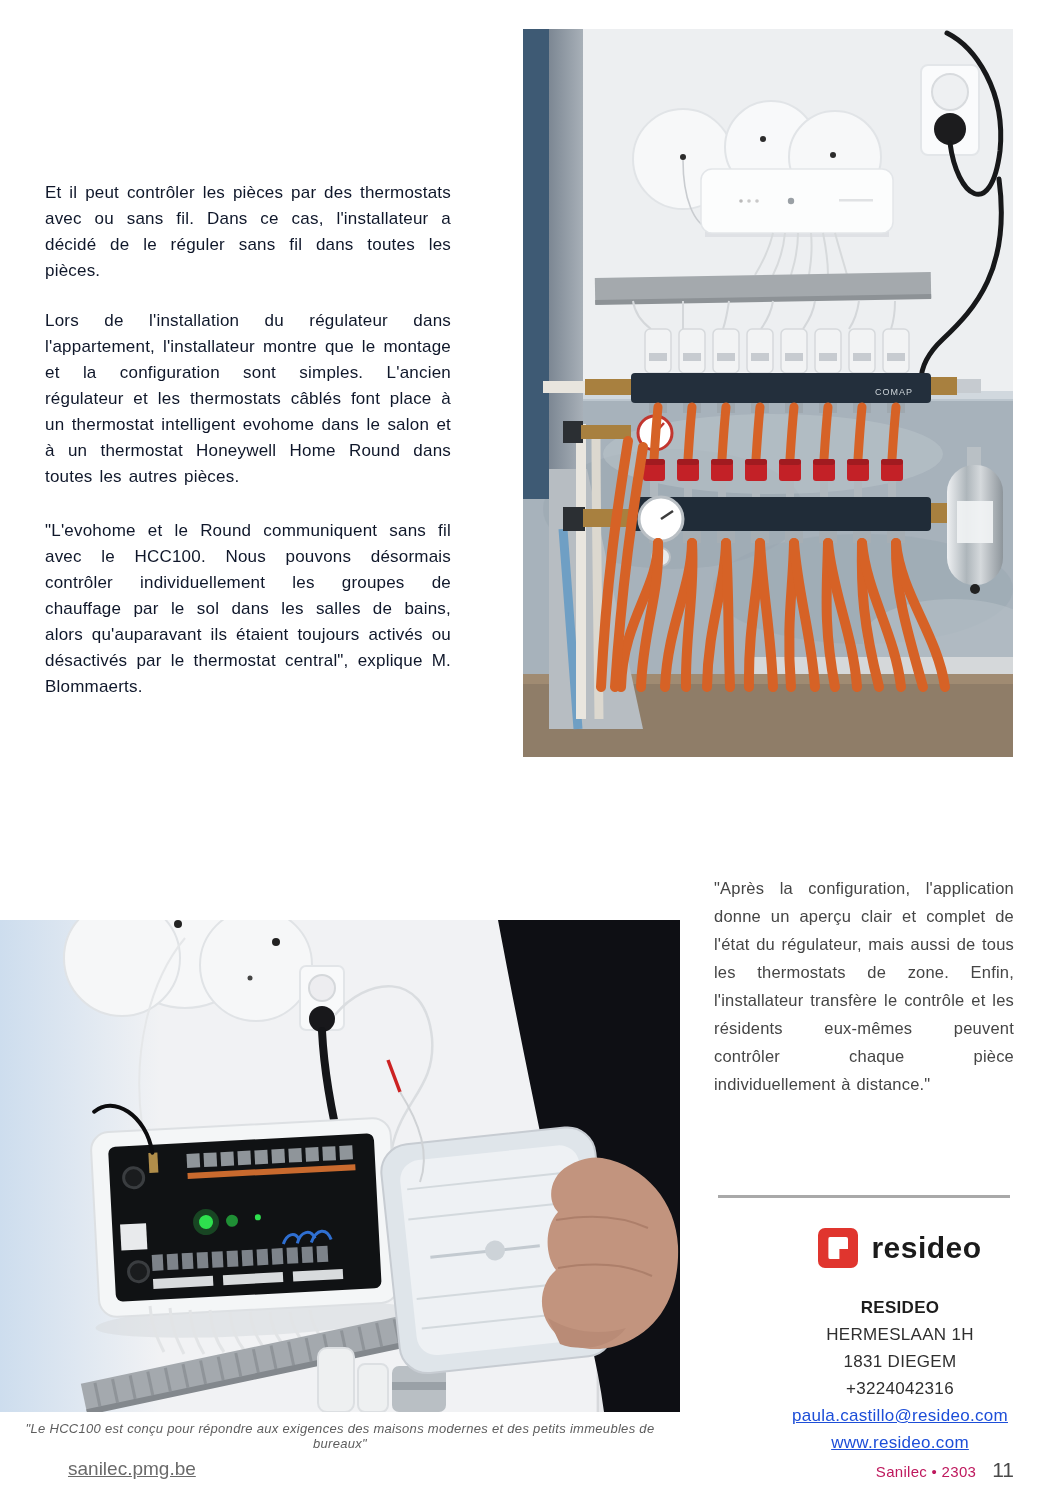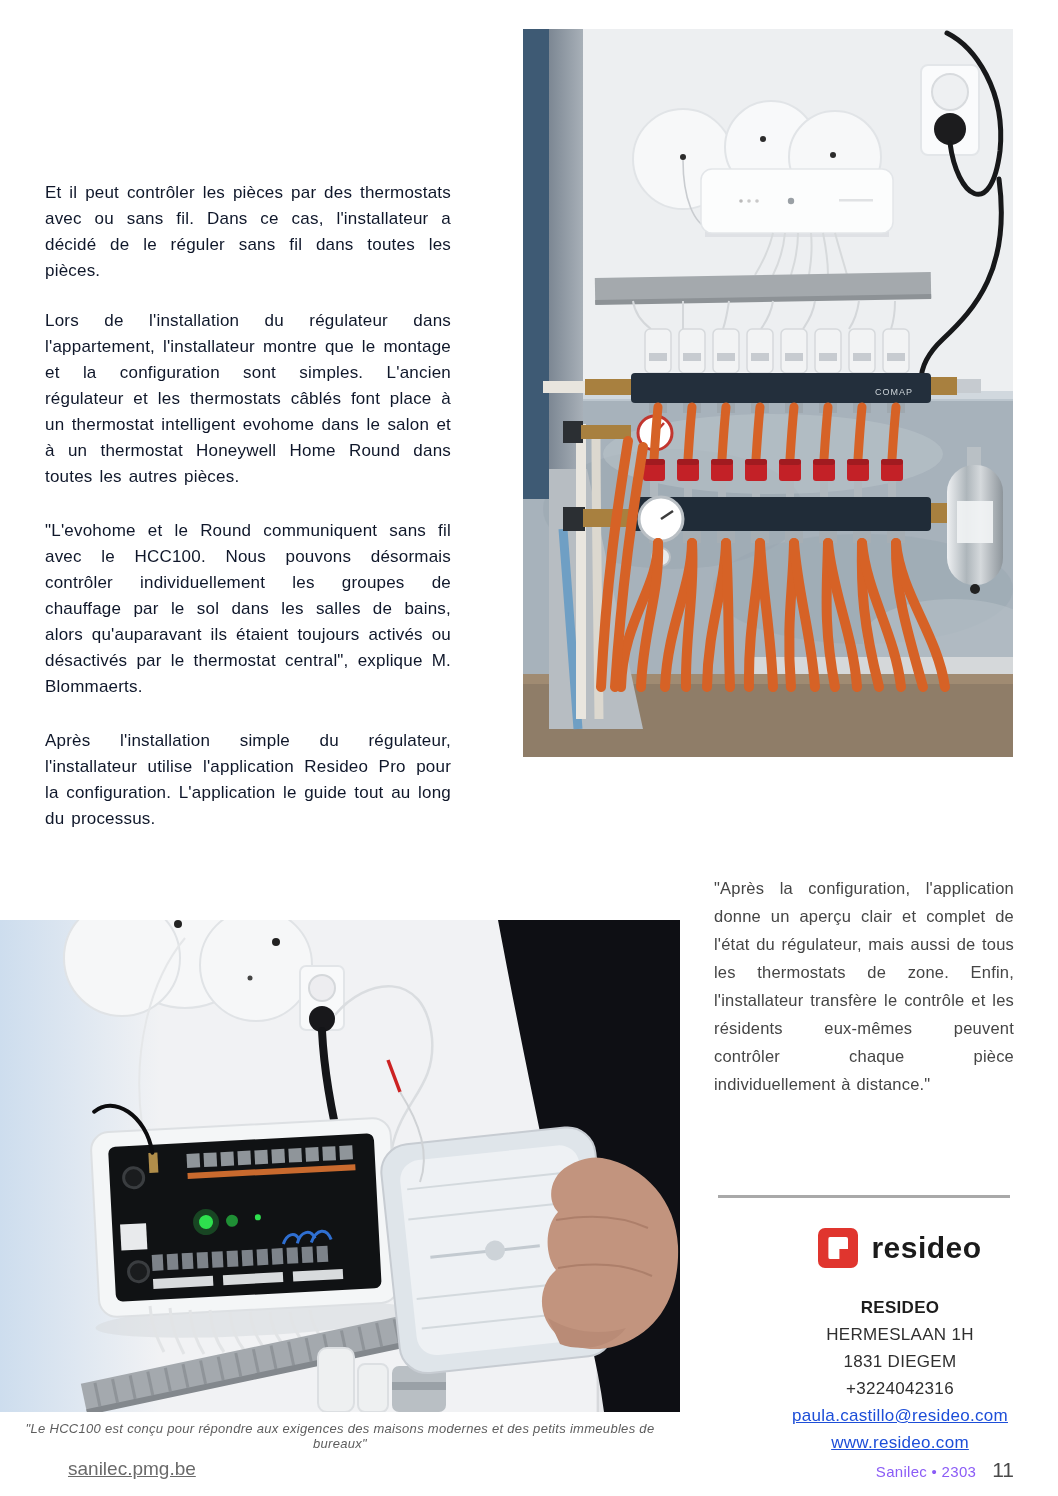--- a/index.html
+++ b/index.html
@@ -29,33 +29,32 @@
   
   .photo-top{position:absolute;left:523px;top:29px;width:490px;height:728px;}
   .photo-bottom{position:absolute;left:0;top:920px;width:680px;height:492px;}
   .photo-top svg,.photo-bottom svg{display:block;width:100%;height:100%;}
   
   .caption{position:absolute;left:0;top:1421px;width:680px;text-align:center;
            font-size:13px;font-style:italic;color:#5d5d5d;letter-spacing:.3px;}
   .footer-left{position:absolute;left:68px;top:1458px;font-size:19px;color:#6a6a6a;
                text-decoration:underline;cursor:pointer;}
   .footer-right{position:absolute;right:44px;top:1458px;display:flex;align-items:baseline;gap:16px;}
-  .footer-right .mag{font-size:15px;color:#8b5cf6;letter-spacing:.3px;}
+  .footer-right .mag{font-size:15px;color:#be185d;letter-spacing:.3px;}
   .footer-right .pagenum{font-size:21px;color:#4a4a4a;}
 </style>
 </head>
 <body>
 
 <div class="page">
 
   <div class="article-col">
     <p>Et il peut contrôler les pièces par des thermostats avec ou sans fil. Dans ce cas, l'installateur a décidé de le réguler sans fil dans toutes les pièces.</p>
     <p>Lors de l'installation du régulateur dans l'appartement, l'installateur montre que le montage et la configuration sont simples. L'ancien régulateur et les thermostats câblés font place à un thermostat intelligent evohome dans le salon et à un thermostat Honeywell Home Round dans toutes les autres pièces.</p>
     <p style="margin-top:28px;">"L'evohome et le Round communiquent sans fil avec le HCC100. Nous pouvons désormais contrôler individuellement les groupes de chauffage par le sol dans les salles de bains, alors qu'auparavant ils étaient toujours activés ou désactivés par le thermostat central", explique M. Blommaerts.</p>
-    <p style="margin-top:28px;">Après l'installation simple du régulateur, l'installateur utilise l'application Resideo Pro pour la configuration. L'application le guide tout au long du processus.</p>
   </div>
 
   <div class="photo-top">
     <svg viewBox="0 0 490 728" preserveAspectRatio="none">
       <defs>
         <linearGradient id="chrome" x1="0" y1="0" x2="1" y2="0">
           <stop offset="0" stop-color="#eef0f2"></stop>
             <stop offset="0.35" stop-color="#aeb6bb"></stop>
           <stop offset="0.6" stop-color="#d5d9dc"></stop>
             <stop offset="1" stop-color="#8d959b"></stop>

